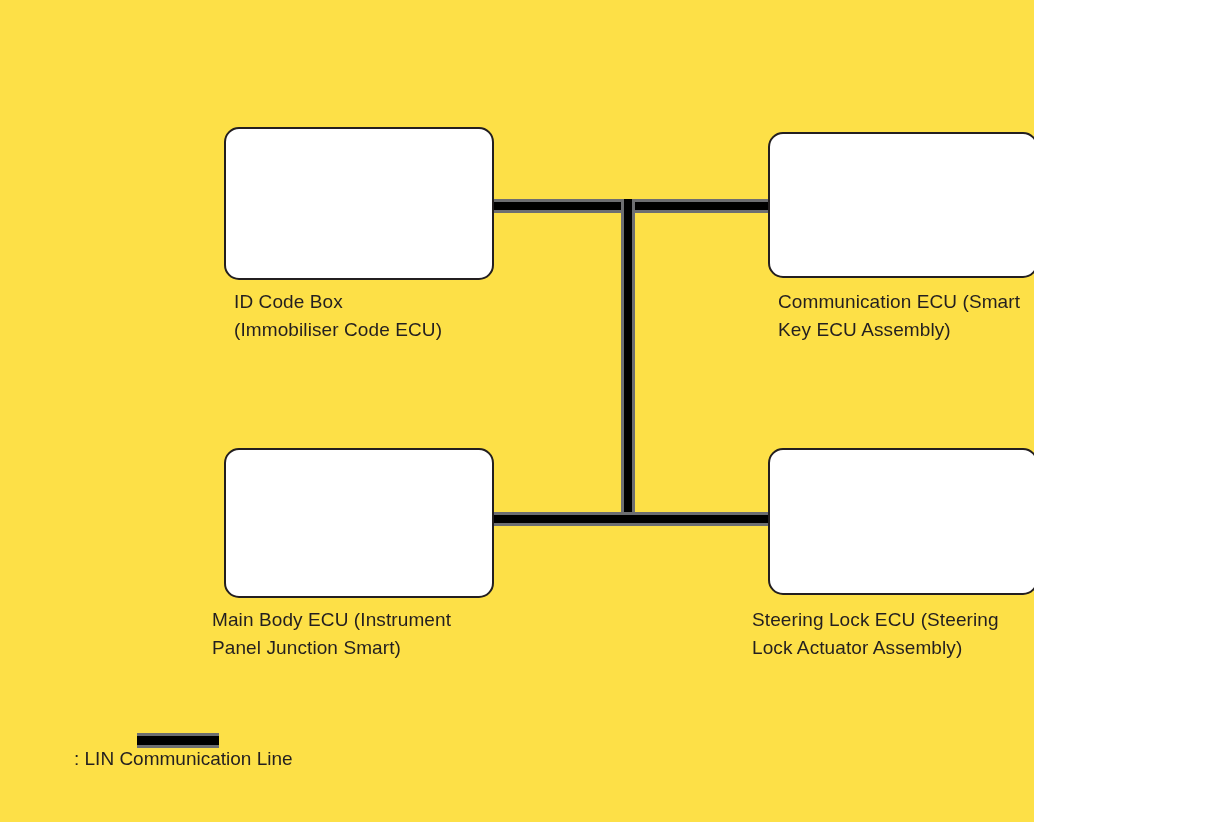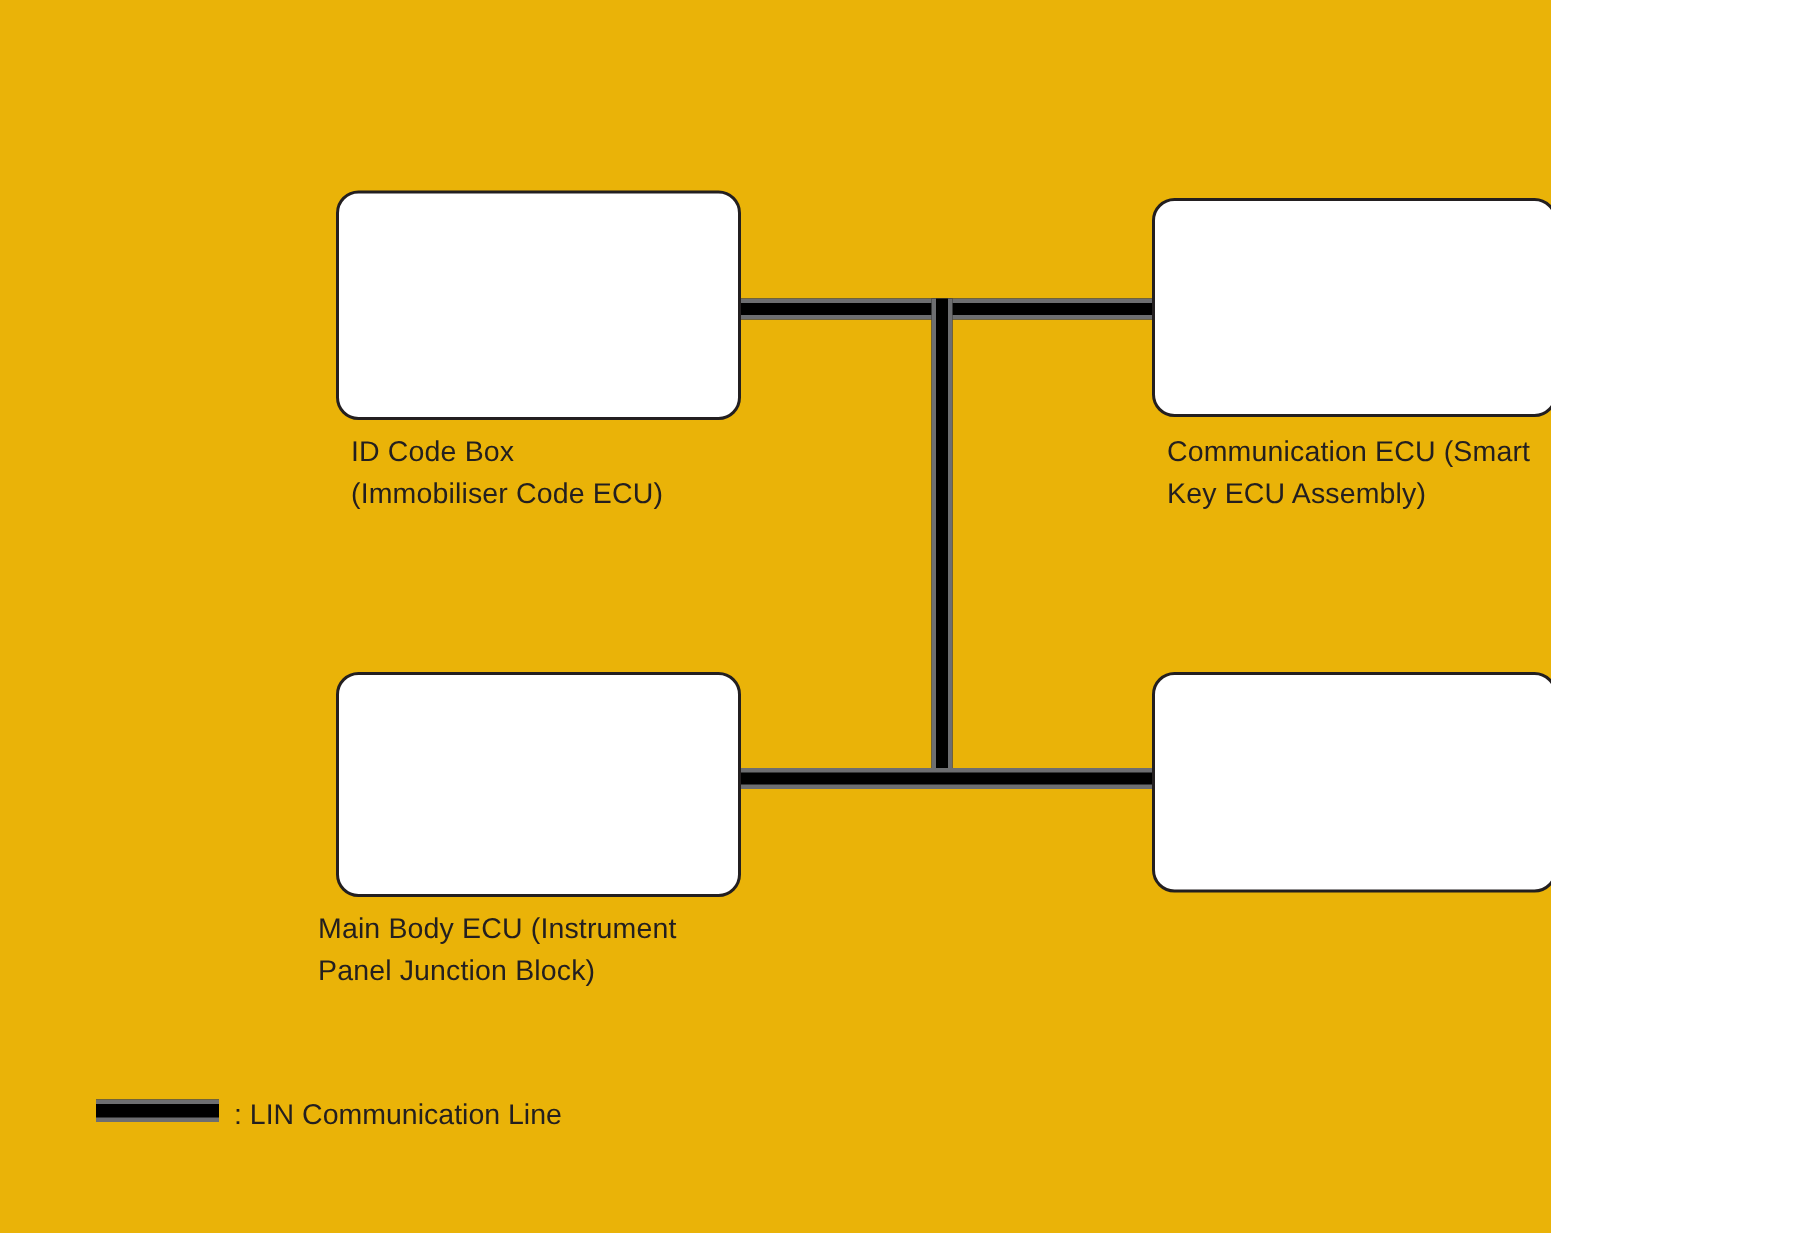--- a/index.html
+++ b/index.html
@@ -8,21 +8,21 @@
     padding: 0;
     background: #ffffff;
   }
   body {
     font-family: "Liberation Sans", sans-serif;
   }
   #canvas {
     position: relative;
     width: 1034px;
     height: 822px;
-    background: #eab308;
+    background: #fde047;
     overflow: hidden;
   }
 
   
   .ecu-box {
     position: absolute;
     box-sizing: border-box;
     border: 2px solid #231f20;
     border-radius: 15px;
     background: #ffffff;
@@ -55,20 +55,22 @@
     box-sizing: border-box;
     background: #000000;
     border-left: 3px solid #6d6e71;
     border-right: 3px solid #6d6e71;
   }
 
   
   .legend {
     position: absolute;
     display: flex;
+    align-items: center;
+    flex-direction: column;
   }
   .legend-swatch {
     width: 82px;
     height: 15px;
     box-sizing: border-box;
     background: #000000;
     border-top: 3px solid #6d6e71;
     border-bottom: 3px solid #6d6e71;
     flex: 0 0 auto;
   }
@@ -99,21 +101,23 @@
 
   <div class="lin-h" style="left:494px; top:512px; width:274px;"></div>
 
   <div class="ecu-label" style="left:234px; top:288px; width:330px;">ID Code Box
 (Immobiliser Code ECU)</div>
 
   <div class="ecu-label" style="left:778px; top:288px; width:340px;">Communication ECU (Smart
 Key ECU Assembly)</div>
 
   <div class="ecu-label" style="left:212px; top:606px; width:350px;">Main Body ECU (Instrument
-Panel Junction Block)</div>
+Panel Junction Smart)</div>
 
+  <div class="ecu-label" style="left:752px; top:606px; width:360px;">Steering Lock ECU (Steering
+Lock Actuator Assembly)</div>
 
   <div class="legend" style="left:64px; top:733px;">
     <span class="legend-swatch"></span>
     <span class="legend-text">: LIN Communication Line</span>
   </div>
 
 </div>
 
 </body></html>

